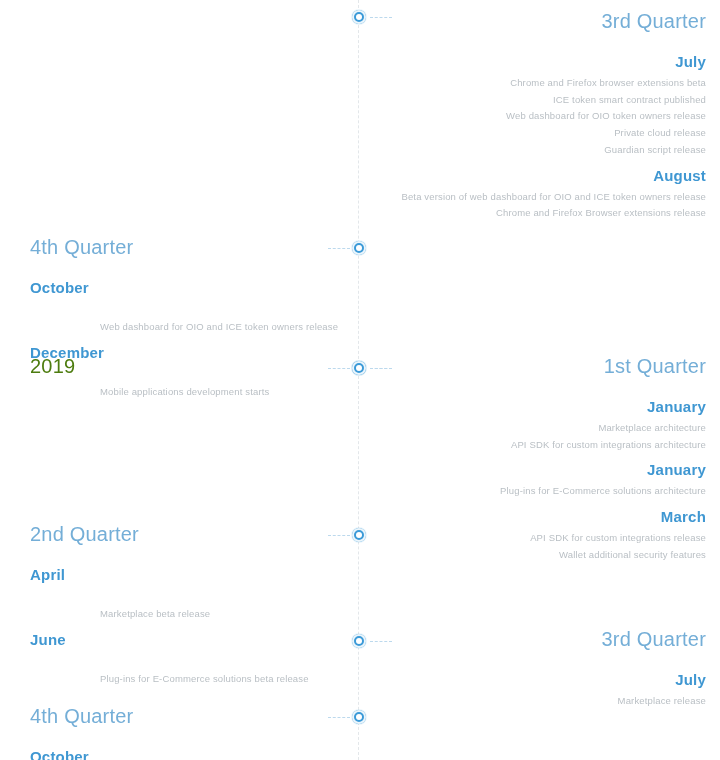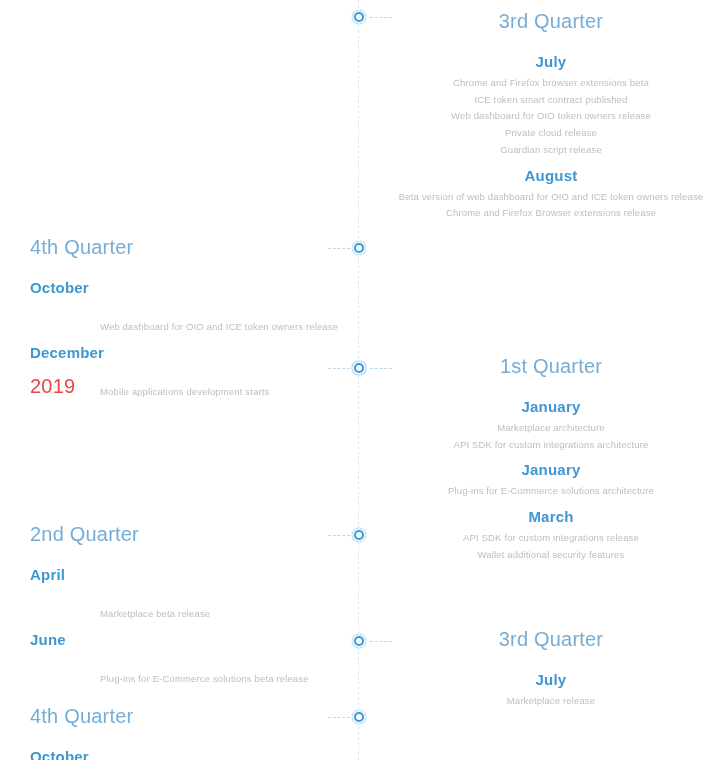--- a/index.html
+++ b/index.html
@@ -57,32 +57,32 @@
     position:absolute;
     height:0;
     border-top:1px dashed #bcd9ed;
     z-index:2;
   }
   .connector.right { left:370px; width:22px; }
   .connector.left  { right:370px; width:22px; }
 
   
   .group { position:absolute; }
-  .group.right { left:396px; width:310px; text-align:center; }
+  .group.right { left:396px; width:310px; text-align:right; }
   .group.left  { right:380px; width:310px; text-align:left; }
 
   .q-title {
     font-size:20px;
     font-weight:400;
     color:#74aed7;
     letter-spacing:0.2px;
     line-height:1;
     white-space:nowrap;
   }
-  .q-title.year { color:#ef4444;margin-top:20px; }
+  .q-title.year { color:#4d7c0f; }
 
   .months { margin-top:22px; }
   .month-label {
     font-size:15px;
     font-weight:bold;
     color:#3f97d2;
     letter-spacing:0.2px;
     margin-bottom:6px;
   }
   .month-block + .month-block { margin-top:9px; }

